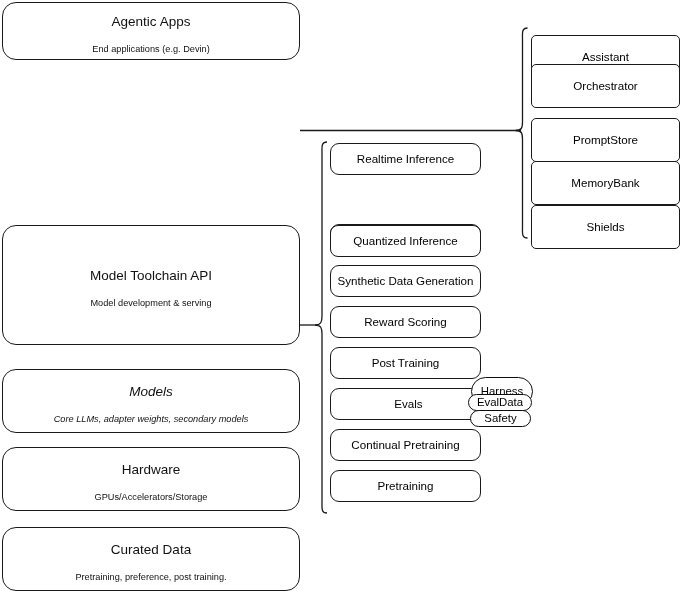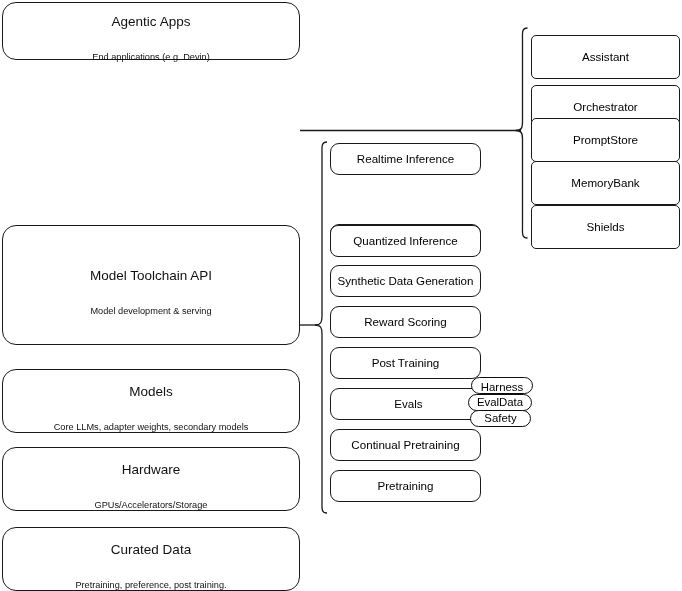--- a/index.html
+++ b/index.html
@@ -35,21 +35,21 @@
   }
   
   .layer {
     left: 2px;
     width: 298px;
     border-radius: 14px;
   }
   .layer .title {
     font-size: 13.5px;
     color: #111;
-    margin: 16px;
+    margin: 8px;
   }
   .layer .subtitle {
     font-size: 9.2px;
     color: #111;
     margin-top: 5px;
   }
   
   .mid {
     left: 330px;
     width: 151px;
@@ -102,21 +102,21 @@
     <div class="title">Agentic Apps</div>
     <div class="subtitle">End applications (e.g. Devin)</div>
   </div>
 
 
   <div class="box layer" style="top:225px; height:120px;">
     <div class="title">Model Toolchain API</div>
     <div class="subtitle">Model development &amp; serving</div>
   </div>
 
-  <div class="box layer" style="top:369px; height:64px;">
+  <div class="box layer" style="top:369px; height:64px;font-style:italic;">
     <div class="title">Models</div>
     <div class="subtitle">Core LLMs, adapter weights, secondary models</div>
   </div>
 
   <div class="box layer" style="top:447px; height:64px;">
     <div class="title">Hardware</div>
     <div class="subtitle">GPUs/Accelerators/Storage</div>
   </div>
 
   <div class="box layer" style="top:527px; height:64px;">
@@ -148,34 +148,34 @@
   <div class="box mid" style="top:429px;">
     <span>Continual Pretraining</span>
   </div>
   <div class="box mid" style="top:470px;">
     <span>Pretraining</span>
   </div>
 
   <div class="box right" style="top:35px;">
     <span>Assistant</span>
   </div>
-  <div class="box right" style="top:85px;">
+  <div class="box right" style="top:64px;">
     <span>Orchestrator</span>
   </div>
   <div class="box right" style="top:118px;">
     <span>PromptStore</span>
   </div>
   <div class="box right" style="top:161px;">
     <span>MemoryBank</span>
   </div>
   <div class="box right" style="top:205px;">
     <span>Shields</span>
   </div>
 
-  <div class="tag" style="left:471px; top:377px; width:62px; height:17px;align-items:flex-end;">
+  <div class="tag" style="left:471px; top:377px; width:62px; height:29px;">
     <span>Harness</span>
   </div>
   <div class="tag" style="left:468px; top:394px; width:64px; height:17px;">
     <span>EvalData</span>
   </div>
   <div class="tag" style="left:470px; top:410px; width:61px; height:17px;">
     <span>Safety</span>
   </div>
 
   <svg class="overlay" viewBox="0 0 682 591">

